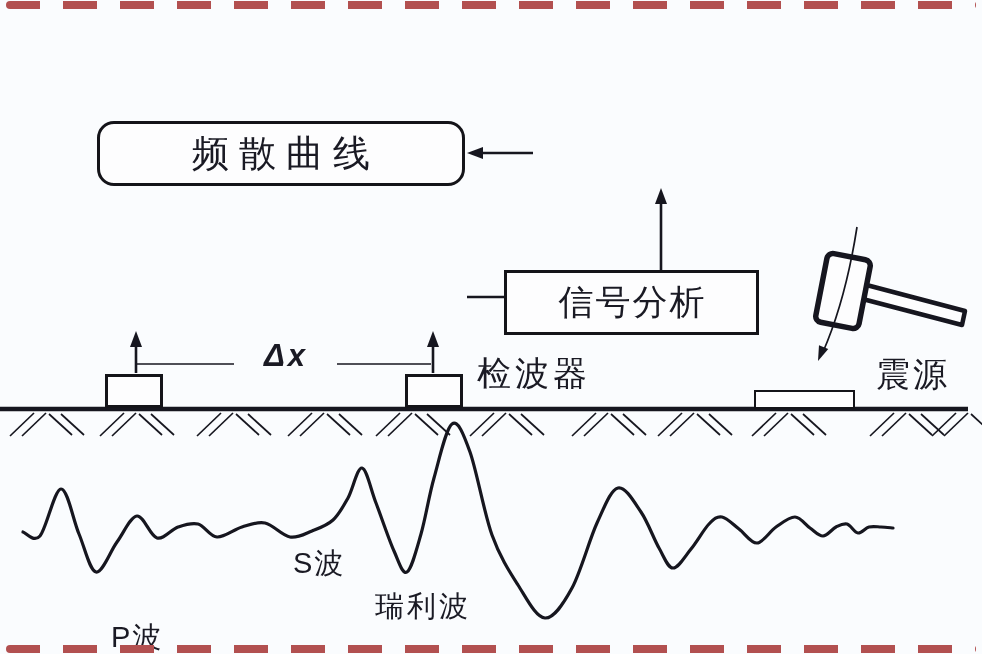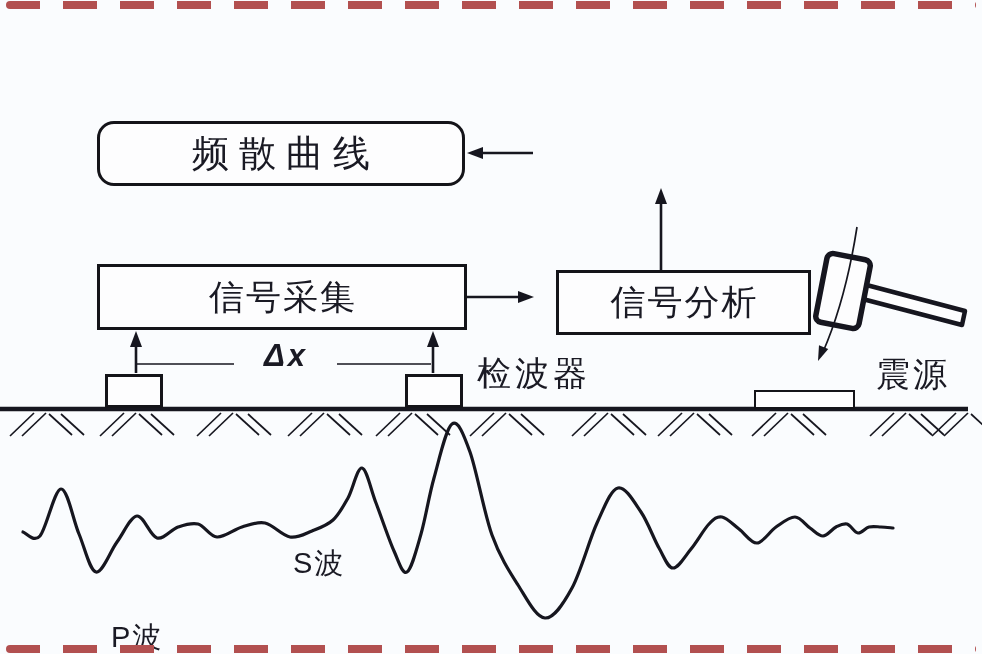--- a/index.html
+++ b/index.html
@@ -114,32 +114,30 @@
       <path d="M 857,227 C 850,272 839,315 823,352" fill="none" stroke="#16161f" stroke-width="1.7"></path>
       <polygon points="818,361 818.9831796284047,345.21920921441864 828.2550181740726,348.96527514857775" fill="#16161f"></polygon>
       <path d="M 23,532 C 25.833333333333332,532.6666666666666 33.666666666666664,543.1666666666666 40,536 C 46.333333333333336,528.8333333333334 54.5,489.3333333333333 61,489 C 67.5,488.6666666666667 73.16666666666667,520.1666666666666 79,534 C 84.83333333333333,547.8333333333334 89.66666666666667,570.6666666666666 96,572 C 102.33333333333333,573.3333333333334 110.16666666666667,551.3333333333334 117,542 C 123.83333333333333,532.6666666666666 130.33333333333334,516.6666666666666 137,516 C 143.66666666666666,515.3333333333334 150.16666666666666,536.1666666666666 157,538 C 163.83333333333334,539.8333333333334 171.16666666666666,529.3333333333334 178,527 C 184.83333333333334,524.6666666666666 191.5,522.3333333333334 198,524 C 204.5,525.6666666666666 209.66666666666666,536.5 217,537 C 224.33333333333334,537.5 234,529.3333333333334 242,527 C 250,524.6666666666666 257,521.3333333333334 265,523 C 273,524.6666666666666 282.1666666666667,535.6666666666666 290,537 C 297.8333333333333,538.3333333333334 304.8333333333333,533.8333333333334 312,531 C 319.1666666666667,528.1666666666666 327,525.5 333,520 C 339,514.5 343.1666666666667,506.6666666666667 348,498 C 352.8333333333333,489.3333333333333 357.3333333333333,467.1666666666667 362,468 C 366.6666666666667,468.8333333333333 370.6666666666667,489.1666666666667 376,503 C 381.3333333333333,516.8333333333334 388.8333333333333,539.5 394,551 C 399.1666666666667,562.5 402.5,574.8333333333334 407,572 C 411.5,569.1666666666666 416.5,549.6666666666666 421,534 C 425.5,518.3333333333334 428.8333333333333,496.3333333333333 434,478 C 439.1666666666667,459.6666666666667 446,428.3333333333333 452,424 C 458,419.6666666666667 463.3333333333333,433.5 470,452 C 476.6666666666667,470.5 484,512.8333333333334 492,535 C 500,557.1666666666666 509.1666666666667,571.1666666666666 518,585 C 526.8333333333334,598.8333333333334 536,617.5 545,618 C 554,618.5 563.3333333333334,603.8333333333334 572,588 C 580.6666666666666,572.1666666666666 589.3333333333334,539.6666666666666 597,523 C 604.6666666666666,506.3333333333333 610.6666666666666,489.8333333333333 618,488 C 625.3333333333334,486.1666666666667 634.1666666666666,502 641,512 C 647.8333333333334,522 653.6666666666666,538.6666666666666 659,548 C 664.3333333333334,557.3333333333334 667.6666666666666,567.8333333333334 673,568 C 678.3333333333334,568.1666666666666 685,556.3333333333334 691,549 C 697,541.6666666666666 703.8333333333334,529.3333333333334 709,524 C 714.1666666666666,518.6666666666666 717,516.1666666666666 722,517 C 727,517.8333333333334 733.1666666666666,524.6666666666666 739,529 C 744.8333333333334,533.3333333333334 750.8333333333334,543.3333333333334 757,543 C 763.1666666666666,542.6666666666666 769.6666666666666,531.3333333333334 776,527 C 782.3333333333334,522.6666666666666 789.3333333333334,516.8333333333334 795,517 C 800.6666666666666,517.1666666666666 805.3333333333334,524.8333333333334 810,528 C 814.6666666666666,531.1666666666666 818.6666666666666,536.1666666666666 823,536 C 827.3333333333334,535.8333333333334 832,529 836,527 C 840,525 843.3333333333334,523 847,524 C 850.6666666666666,525 854.3333333333334,532.5 858,533 C 861.6666666666666,533.5 865.1666666666666,528 869,527 C 872.8333333333334,526 877,526.8333333333334 881,527 C 885,527.1666666666666 891,527.8333333333334 893,528" fill="none" stroke="#16161f" stroke-width="3.2" stroke-linecap="round"></path>
     </svg>
 
   <div class="fc-box" style="left:97px;top:121px;width:368px;height:65px;border-radius:17px;">
     <span>频散曲线</span>
   </div>
 
 
-  <div class="fc-box tight" style="left:97px;top:264px;width:370px;height:66px;">
-    <span>信号采集</span>
-  </div>
 
-  <div class="fc-box tight" style="left:556px;top:270px;width:255px;height:65px;text-align:center;">
+  <div class="fc-box tight" style="left:504px;top:270px;width:255px;height:65px;text-align:center;">
     <span>信号分析</span>
   </div>
 
   <div class="device" style="left:105px;top:374px;width:58px;height:34px;"></div>
   <div class="device" style="left:405px;top:374px;width:58px;height:34px;"></div>
   <div class="device plate" style="left:754px;top:390px;width:101px;height:19px;"></div>
 
   <div class="lbl lbl-dx">Δx</div>
   <div class="lbl lbl-geophone">检波器</div>
   <div class="lbl lbl-source">震源</div>
 
   <div class="lbl lbl-pwave">P波</div>
   <div class="lbl lbl-swave">S波</div>
+  <div class="lbl lbl-rayleigh">瑞利波</div>
 
 </div>
 
 </body></html>

